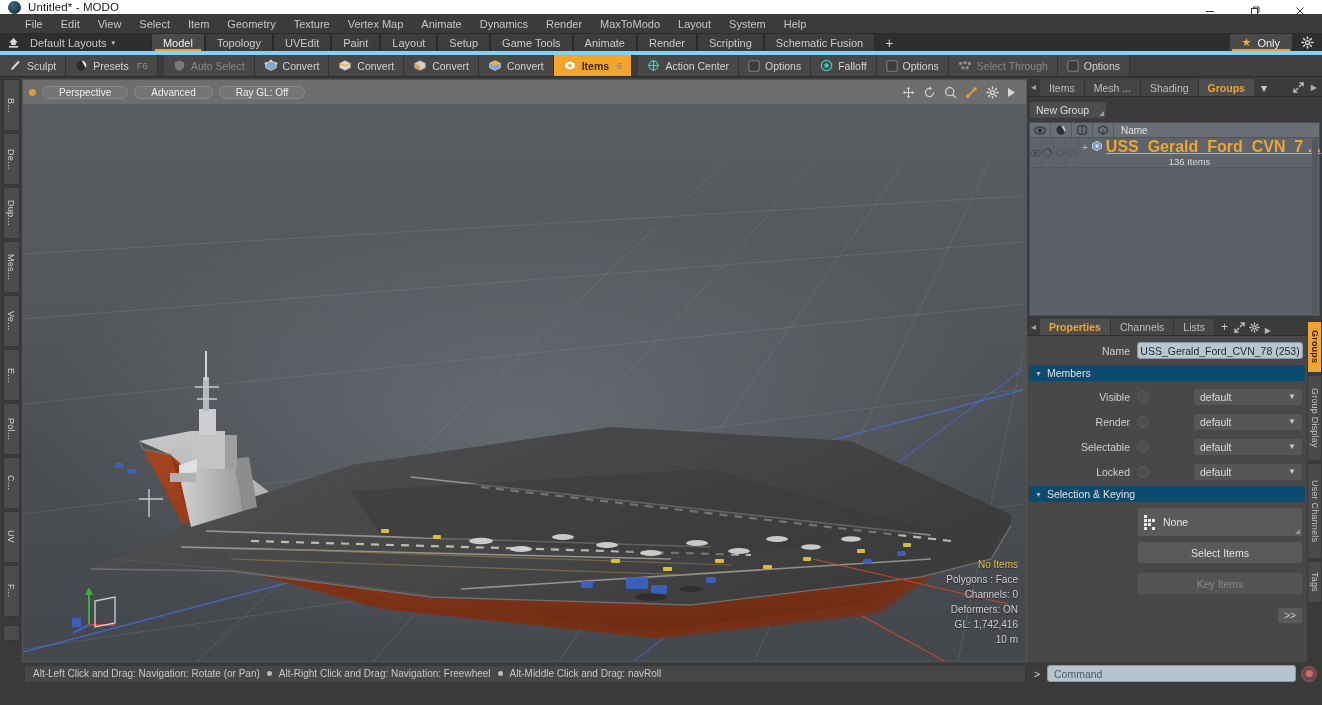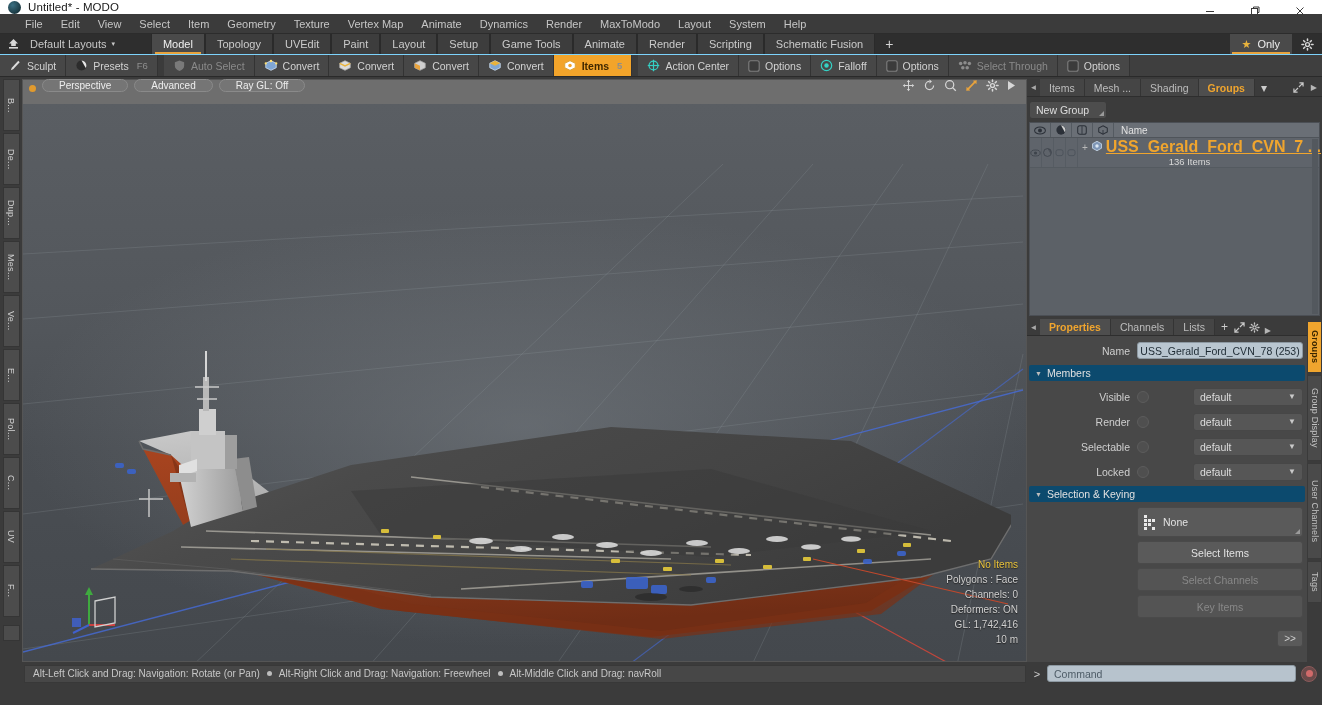--- a/index.html
+++ b/index.html
@@ -34,21 +34,21 @@
     height: 20px; background: #3b3b3b; display: flex; align-items: center;
     padding-left: 16px; border-bottom: 1px solid #2c2c2c;
   }
   .menubar .mi {
     font-size: 11px; color: #c6c6c6; padding: 2px 9px; white-space: nowrap;
   }
 
   
   .layoutrow {
     height: 21px; background: #2e2e2e; display: flex; align-items: stretch;
-    border-bottom: 1px solid #7dd3fc; position: relative;
+    border-bottom: 4px solid #7dd3fc; position: relative;
   }
   .lo-home {
     width: 26px; display: flex; align-items: center; justify-content: center;
   }
   .lo-label {
     display: flex; align-items: center; font-size: 11px; color: #c8c8c8;
     padding: 0 8px 0 4px; white-space: nowrap;
   }
   .lo-caret { margin-left: 5px; font-size: 7px; color: #c8c8c8; }
   .lo-tabs { display: flex; align-items: stretch; margin-left: 28px; }
@@ -106,21 +106,21 @@
     width: 17px; background: #4c4c4c; border: 1px solid #353535;
     color: #cfcfcf; font-size: 9px; writing-mode: vertical-rl;
     text-orientation: mixed; display: flex; align-items: center; justify-content: center;
     padding: 4px 0; margin-bottom: 2px; letter-spacing: .3px; overflow: hidden;
   }
   .vtab.sq { height: 16px; padding: 0; writing-mode: horizontal-tb; }
 
   
   .vpcol { flex: 1; display: flex; flex-direction: column; padding: 2px 0 0 0; }
   .vp-head {
-    height: 17px; background: #6e6e6e; display: flex; align-items: flex-end;
+    height: 17px; background: #6e6e6e; display: flex; align-items: center;
     padding: 12px 6px; gap: 6px; border: 1px solid #555; border-bottom: none;
   }
   .vp-dot { width: 7px; height: 7px; border-radius: 50%; background: #e09a2e; flex: none; }
   .vp-pill {
     border: 1px solid #8a8a8a; border-radius: 8px; padding: 0 16px;
     font-size: 10px; color: #eee; height: 13px; line-height: 12px;
     background: rgba(255,255,255,0.05); white-space: nowrap;
   }
   .vp-icons { margin-left: auto; display: flex; align-items: center; gap: 8px; padding-right: 4px; }
   .vp-icons svg { display: block; }
@@ -960,21 +960,20 @@
             </div>
           </div>
 
           <div id="sk-buttons">
               <div class="skrow">
                 <div class="spacer"></div>
                 <div class="btn">Select Items</div>
               </div>
               <div class="skrow">
                 <div class="spacer"></div>
-                <div class="btn disabled">Select Channels</div>
               </div>
               <div class="skrow">
                 <div class="spacer"></div>
                 <div class="btn disabled">Key Items</div>
               </div>
               <div class="skrow">
                 <div class="spacer"></div>
               </div>
             </div>
 

